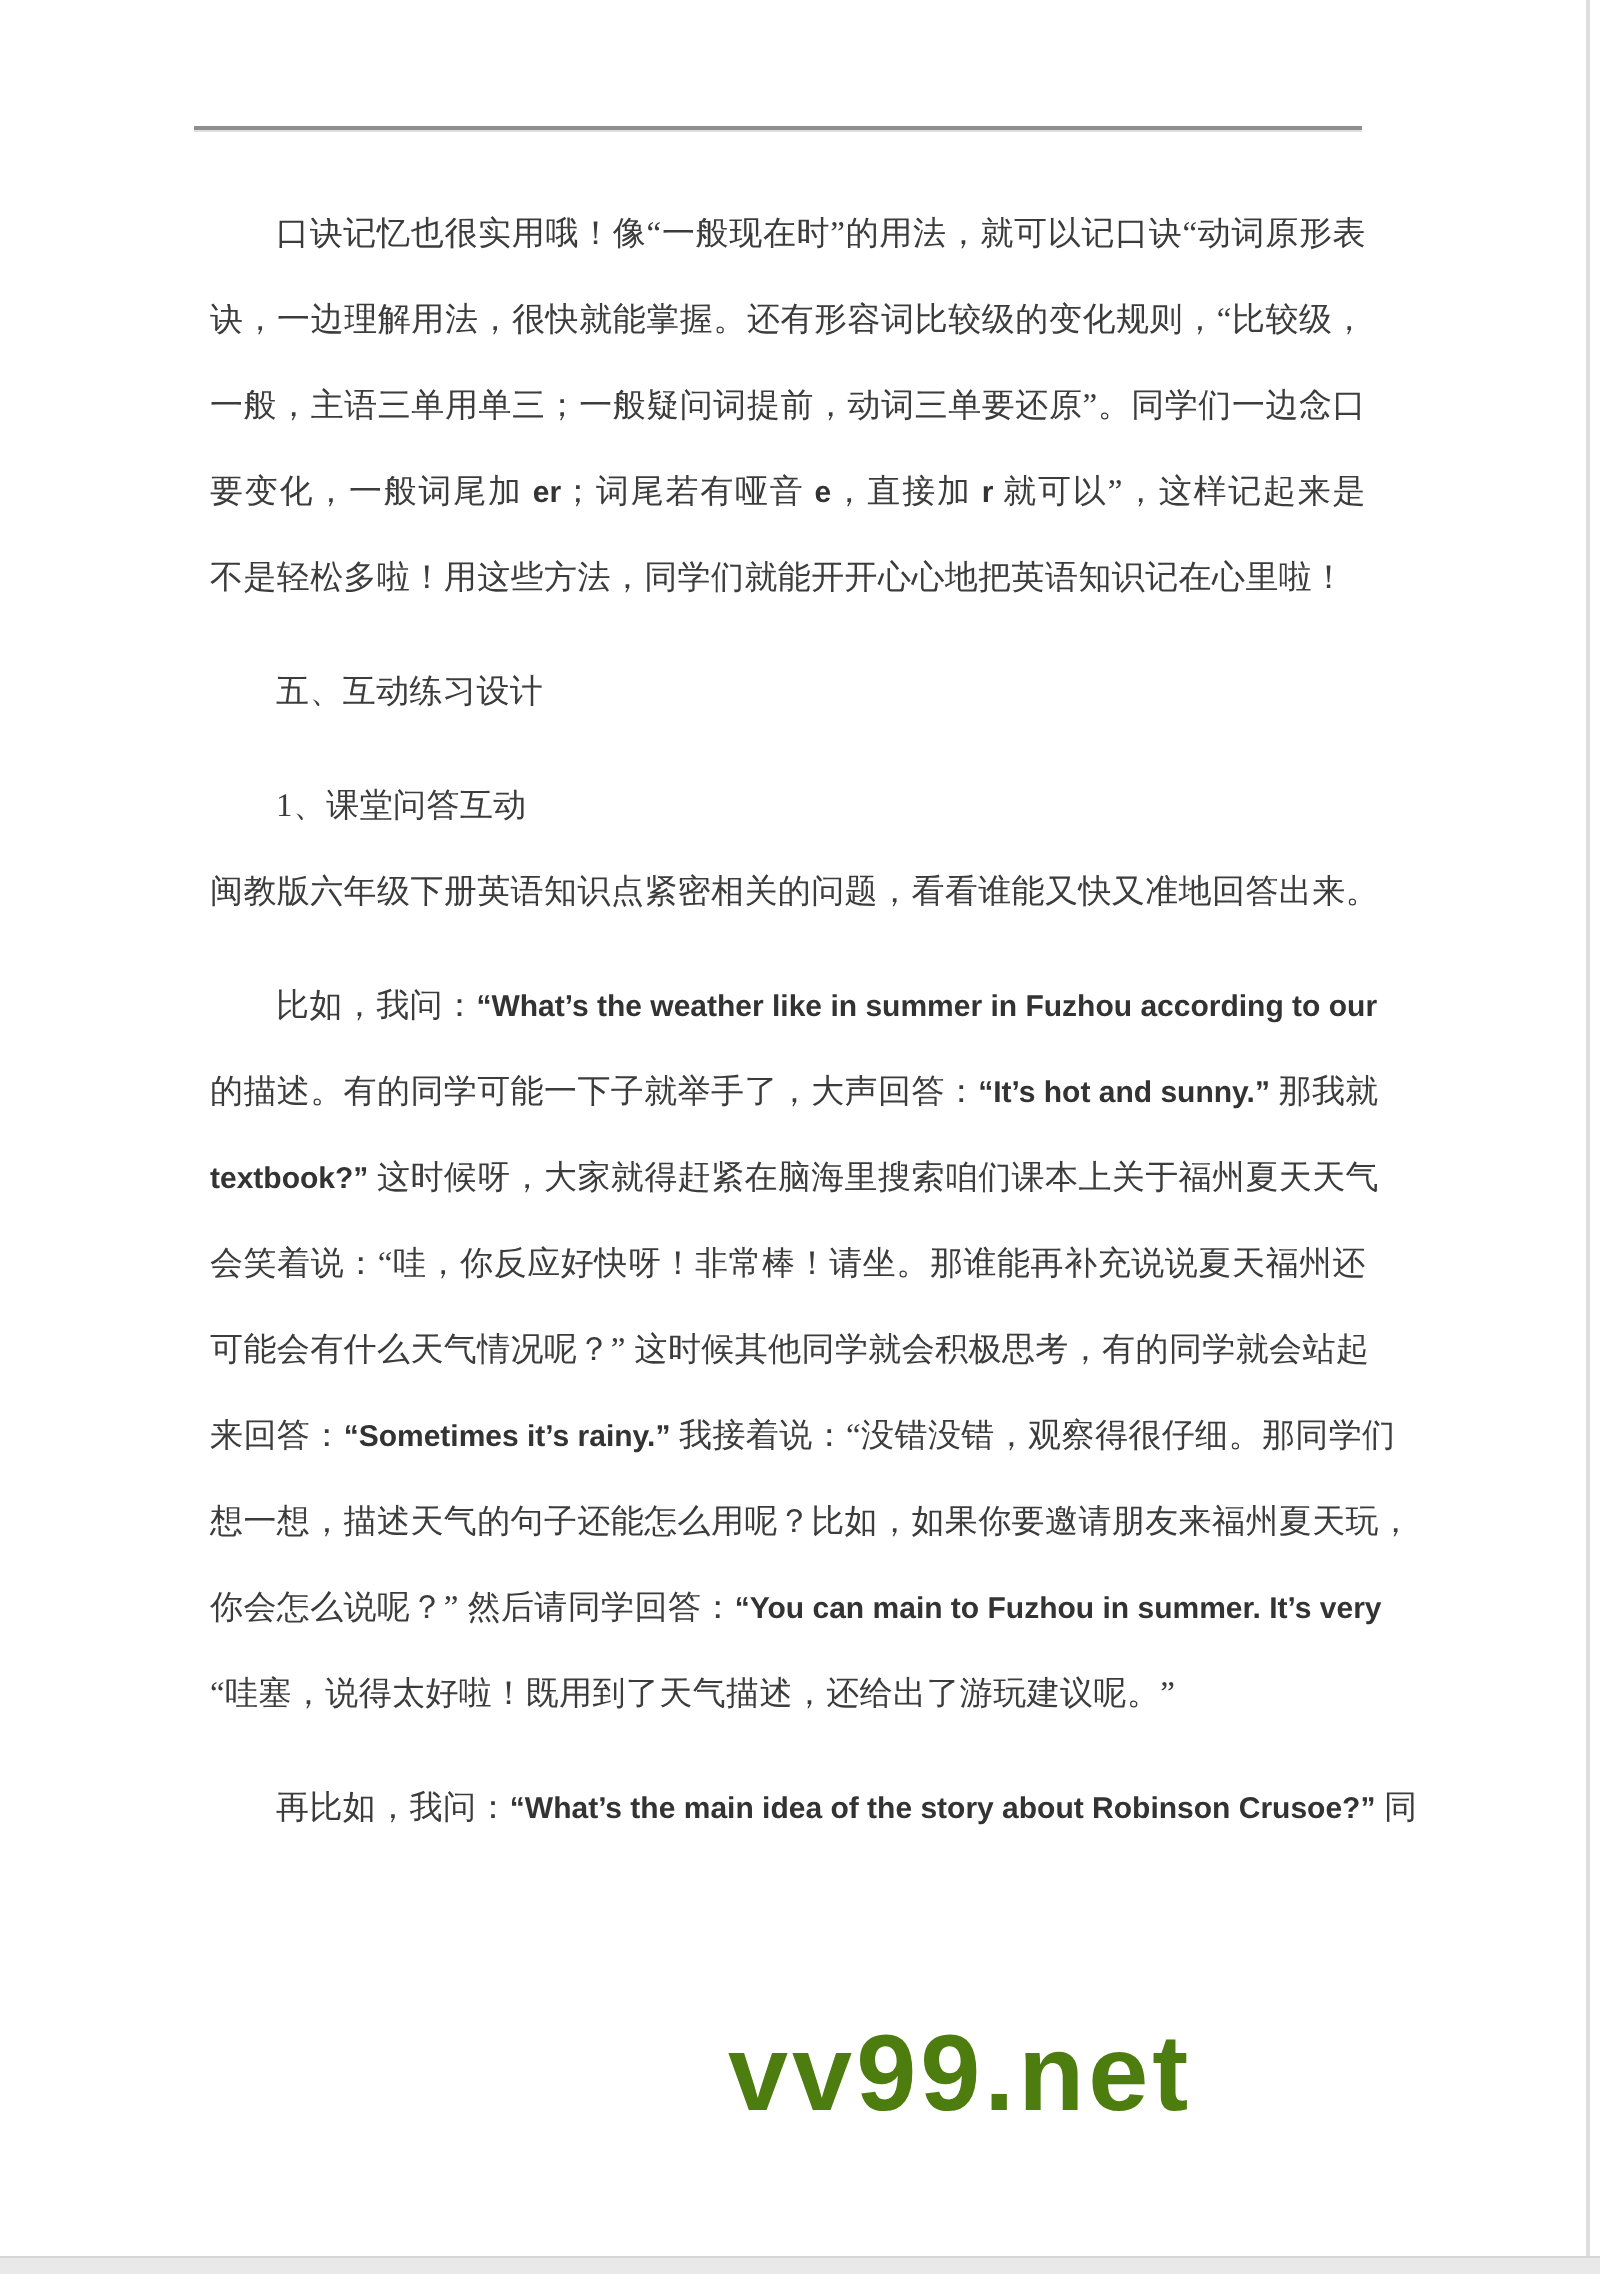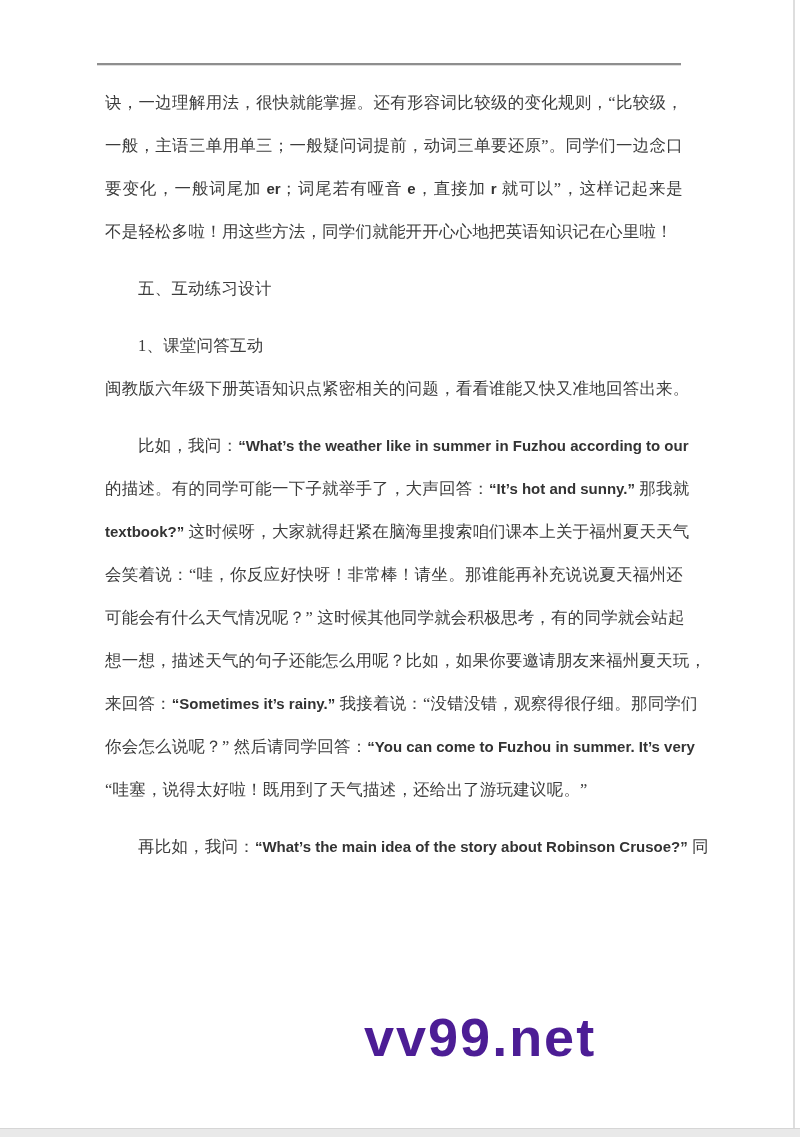--- a/index.html
+++ b/index.html
@@ -38,21 +38,21 @@
     color:#333333;
     letter-spacing:0;
     text-align:center;
   }
   .watermark {
     position:absolute; left:364px; top:1006px;
     font-family:"Liberation Sans","DejaVu Sans",sans-serif;
     font-weight:bold;
     font-size:54px;
     letter-spacing:2px;
-    color:#4c1d95;
+    color:#4d7c0f;
     z-index:1;
     user-select:none;
   }
   .edge-right {
     position:absolute; left:793px; top:0;
     width:2px; height:1128px;
     background:#dedede;
   }
   .bottom-strip {
     position:absolute; left:0; top:1128px;
@@ -62,33 +62,34 @@
     box-sizing:border-box;
   }
 </style>
 </head>
 <body>
 
 <div class="page">
   <div class="header-rule"></div>
   <div class="watermark">vv99.net</div>
   <div class="doc" id="doc-lines">
+      <div class="line j ind p"><span class="seg-cn">口诀记忆也很实用哦！像“一般现在时”的用法，就可以记口诀“动词原形表</span></div>
       <div class="line j"><span class="seg-cn">诀，一边理解用法，很快就能掌握。还有形容词比较级的变化规则，“比较级，</span></div>
       <div class="line j"><span class="seg-cn">一般，主语三单用单三；一般疑问词提前，动词三单要还原”。同学们一边念口</span></div>
       <div class="line j"><span class="seg-cn">要变化，一般词尾加 </span><span class="seg-en">er</span><span class="seg-cn">；词尾若有哑音 </span><span class="seg-en">e</span><span class="seg-cn">，直接加 </span><span class="seg-en">r</span><span class="seg-cn"> 就可以”，这样记起来是</span></div>
       <div class="line"><span class="seg-cn">不是轻松多啦！用这些方法，同学们就能开开心心地把英语知识记在心里啦！</span></div>
       <div class="line ind p"><span class="seg-cn">五、互动练习设计</span></div>
       <div class="line ind p"><span class="seg-cn">1、课堂问答互动</span></div>
       <div class="line"><span class="seg-cn">闽教版六年级下册英语知识点紧密相关的问题，看看谁能又快又准地回答出来。</span></div>
       <div class="line j ind p"><span class="seg-cn">比如，我问：</span><span class="seg-en">“What’s the weather like in summer in Fuzhou according to our</span></div>
       <div class="line j"><span class="seg-cn">的描述。有的同学可能一下子就举手了，大声回答：</span><span class="seg-en">“It’s hot and sunny.”</span><span class="seg-cn"> 那我就</span></div>
       <div class="line j"><span class="seg-en">textbook?”</span><span class="seg-cn"> 这时候呀，大家就得赶紧在脑海里搜索咱们课本上关于福州夏天天气</span></div>
       <div class="line j"><span class="seg-cn">会笑着说：“哇，你反应好快呀！非常棒！请坐。那谁能再补充说说夏天福州还</span></div>
       <div class="line j"><span class="seg-cn">可能会有什么天气情况呢？” 这时候其他同学就会积极思考，有的同学就会站起</span></div>
+      <div class="line j"><span class="seg-cn">来回答：</span><span class="seg-en">“Sometimes it’s rainy.”</span><span class="seg-cn"> 我接着说：“没错没错，观察得很仔细。那同学们</span></div>
       <div class="line j"><span class="seg-cn">想一想，描述天气的句子还能怎么用呢？比如，如果你要邀请朋友来福州夏天玩，</span></div>
-      <div class="line j"><span class="seg-cn">来回答：</span><span class="seg-en">“Sometimes it’s rainy.”</span><span class="seg-cn"> 我接着说：“没错没错，观察得很仔细。那同学们</span></div>
-      <div class="line j"><span class="seg-cn">你会怎么说呢？” 然后请同学回答：</span><span class="seg-en">“You can come to Fuzhou in summer. It’s very</span></div>
+      <div class="line j"><span class="seg-cn">你会怎么说呢？” 然后请同学回答：</span><span class="seg-en">“You can main to Fuzhou in summer. It’s very</span></div>
       <div class="line"><span class="seg-cn">“哇塞，说得太好啦！既用到了天气描述，还给出了游玩建议呢。”</span></div>
       <div class="line ind p"><span class="seg-cn">再比如，我问：</span><span class="seg-en">“What’s the main idea of the story about Robinson Crusoe?”</span><span class="seg-cn"> 同</span></div>
     </div>
   <div class="edge-right"></div>
   <div class="bottom-strip"></div>
 </div>
 
 </body></html>

